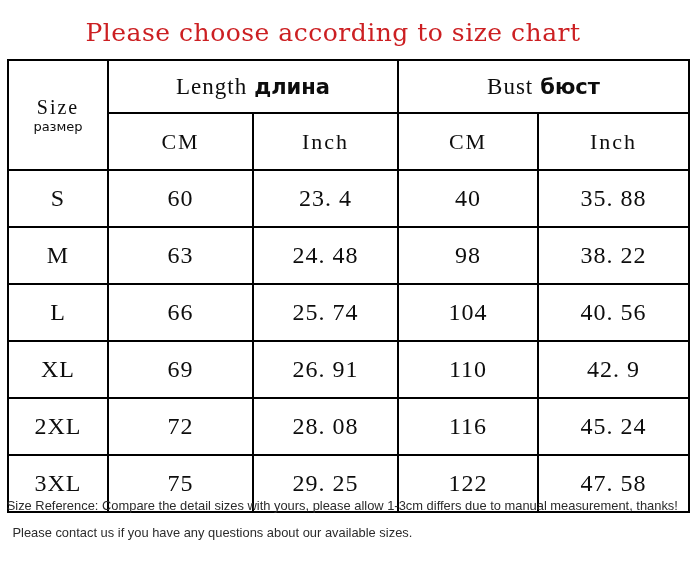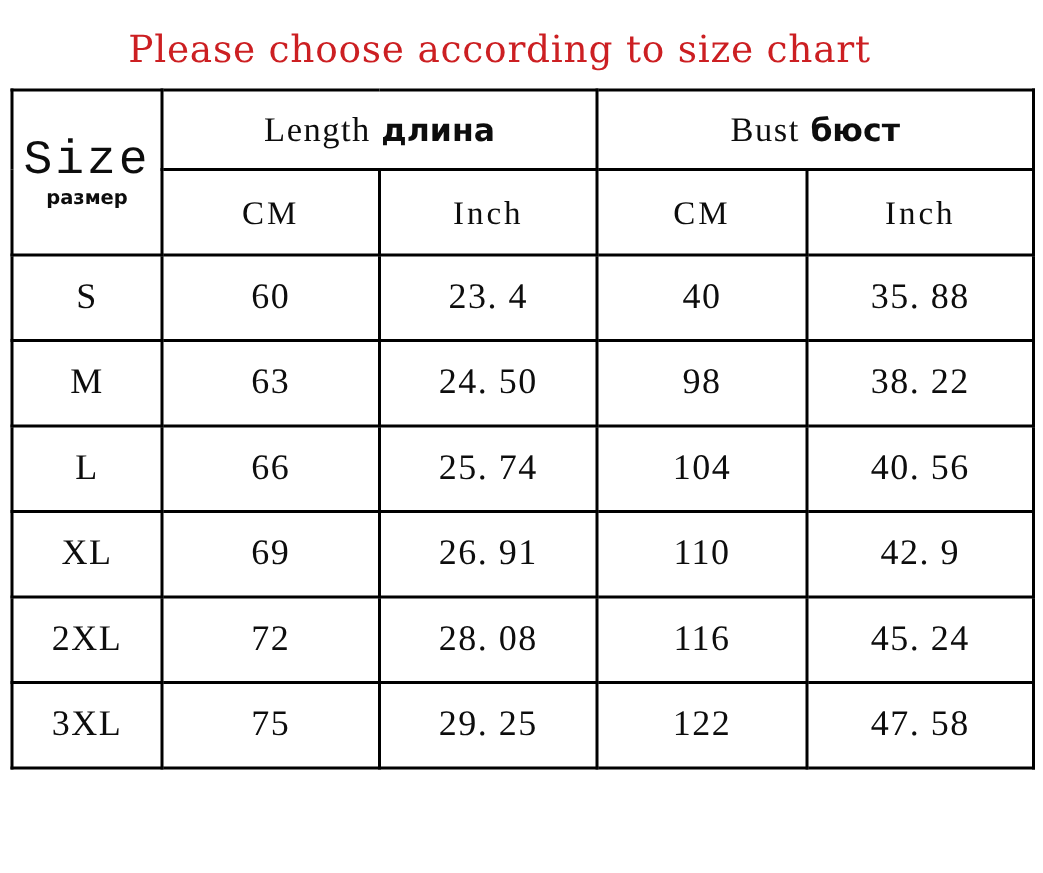--- a/index.html
+++ b/index.html
@@ -81,30 +81,30 @@
     margin-left: 7px;
     letter-spacing: 0px;
   }
 
   .hdr-size {
     height: 106px;
     line-height: 1.05;
   }
   .hdr-size .size-en {
     display: block;
-    font-family: Liberation Mono, monospace;
-    font-size: 32px;
+    font-family: Liberation Serif, serif;
+    font-size: 20px;
     letter-spacing: 2px;
     margin-bottom: 2px;
   }
   .hdr-size .size-ru {
     display: block;
     font-family: "DejaVu Sans", "Liberation Sans", sans-serif;
     font-size: 13px;
-    font-weight: bold;
+    font-weight: normal;
     letter-spacing: 0px;
   }
 
   .hdr-unit {
     height: 55px;
     font-family: "Liberation Serif", "DejaVu Serif", serif;
     font-size: 22px;
     letter-spacing: 2px;
   }
 
@@ -177,21 +177,21 @@
       <tr class="data-row">
         <td>S</td>
         <td>60</td>
         <td>23. 4</td>
         <td>40</td>
         <td>35. 88</td>
       </tr>
       <tr class="data-row">
         <td>M</td>
         <td>63</td>
-        <td>24. 50</td>
+        <td>24. 48</td>
         <td>98</td>
         <td>38. 22</td>
       </tr>
       <tr class="data-row">
         <td>L</td>
         <td>66</td>
         <td>25. 74</td>
         <td>104</td>
         <td>40. 56</td>
       </tr>
@@ -212,14 +212,18 @@
       <tr class="data-row">
         <td>3XL</td>
         <td>75</td>
         <td>29. 25</td>
         <td>122</td>
         <td>47. 58</td>
       </tr>
     </tbody>
   </table>
 
+  <div class="notes">
+    <div class="note-line note-1">Size Reference: Compare the detail sizes with yours, please allow 1-3cm differs due to manual measurement, thanks!</div>
+    <div class="note-line note-2">Please contact us if you have any questions about our available sizes.</div>
+  </div>
 
 </div>
 
 </body></html>

